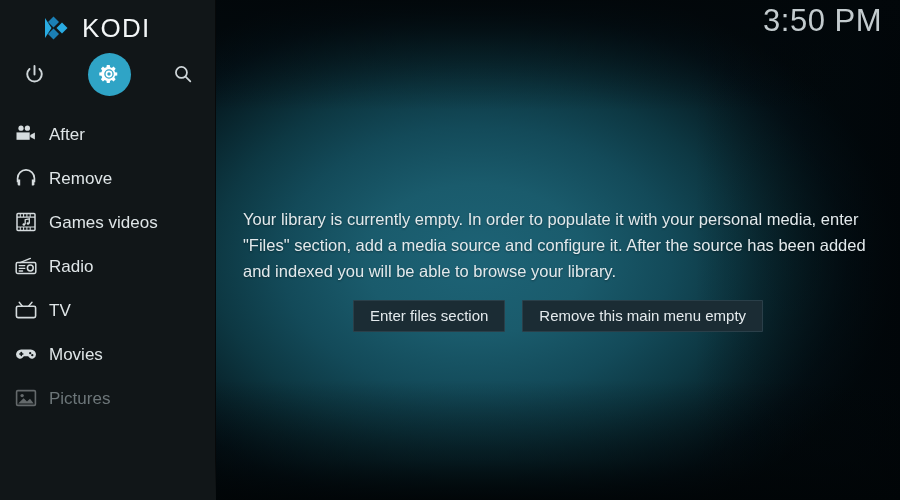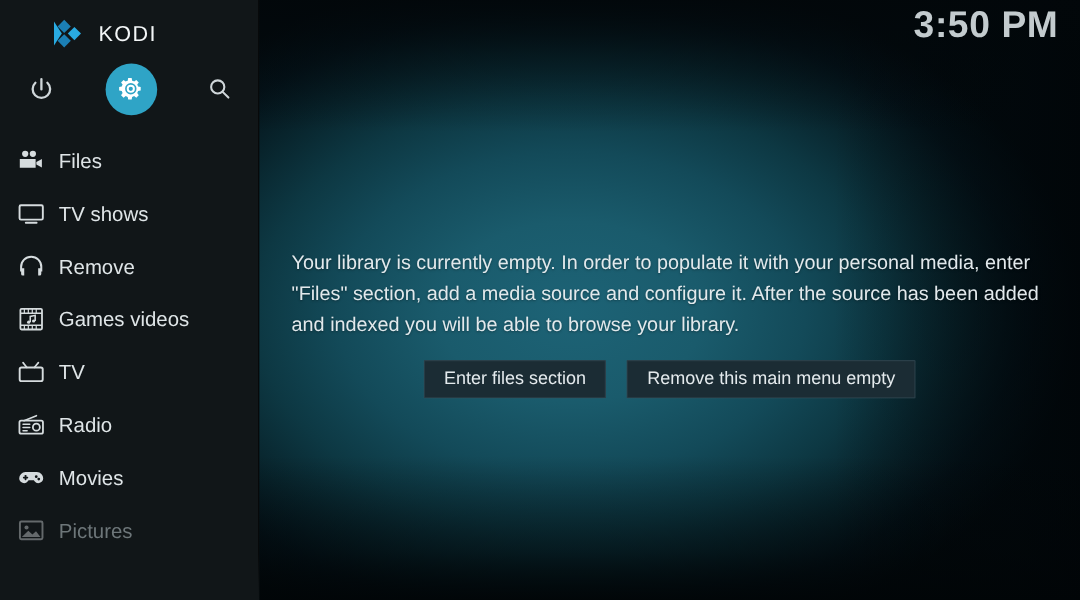--- a/index.html
+++ b/index.html
@@ -73,21 +73,21 @@
     left: 40px;
     top: 12px;
     display: flex;
     align-items: center;
     height: 32px;
   }
   .brand-logo { width: 30px; height: 30px; display:block; }
   .brand-name {
     margin-left: 12px;
     color: #f3f6f7;
-    font-size: 18px;
+    font-size: 26px;
     letter-spacing: 1.2px;
     font-weight: 400;
     line-height: 1;
   }
 
   .topicons {
     position: absolute;
     left: 0; top: 52px;
     width: 216px;
     height: 44px;
@@ -154,21 +154,21 @@
     z-index: 6;
   }
 
   
   .clock {
     position: absolute;
     right: 18px;
     top: 2px;
     color: #c3cbce;
     font-size: 31px;
-    font-weight: 700;
+    font-weight: 400;
     letter-spacing: 0.5px;
     line-height: 1.2;
     z-index: 4;
   }
 
   
   .main {
     position: absolute;
     left: 216px; top: 0;
     right: 0; bottom: 0;
@@ -262,32 +262,23 @@
 
       <div class="menu-item">
         <span class="mi-icon">
           <svg width="24" height="24" viewBox="0 0 24 24" fill="#d6dcde">
             <circle cx="7" cy="6.2" r="2.6"></circle>
             <circle cx="13.4" cy="6.2" r="2.6"></circle>
             <path d="M2.5 10.4h13.2v7.4H2.5z"></path>
             <path d="M16.3 13.1l4.6-2.5v7l-4.6-2.5z"></path>
           </svg>
         </span>
-        <span class="mi-label">Files</span>
-      </div>
-
-      <div class="menu-item">
-        <span class="mi-icon">
-          <svg width="24" height="24" viewBox="0 0 24 24" fill="none" stroke="#d6dcde" stroke-width="1.6">
-            <rect x="2.3" y="5" width="19.4" height="12" rx="1.2"></rect>
-            <path d="M7.5 19.6h9" stroke-linecap="round"></path>
-          </svg>
-        </span>
-        <span class="mi-label">TV shows</span>
-      </div>
+        <span class="mi-label">After</span>
+      </div>
+
 
       <div class="menu-item">
         <span class="mi-icon">
           <svg width="24" height="24" viewBox="0 0 24 24" fill="none" stroke="#d6dcde" stroke-width="1.7">
             <path d="M3.6 16.2v-3.9a8.4 8.4 0 0 1 16.8 0v3.9"></path>
             <path d="M3.6 13.6h2.6v6H4.9a1.3 1.3 0 0 1-1.3-1.3z" fill="#d6dcde" stroke="none"></path>
             <path d="M17.8 13.6h2.6v4.7a1.3 1.3 0 0 1-1.3 1.3h-1.3z" fill="#d6dcde" stroke="none"></path>
           </svg>
         </span>
         <span class="mi-label">Remove</span>
@@ -302,38 +293,38 @@
             <path d="M11.2 14.3v-4.6l4.1-.9v4.6" stroke-width="1.3" fill="none"></path>
             <circle cx="9.9" cy="14.5" r="1.35" fill="#d6dcde" stroke="none"></circle>
             <circle cx="14" cy="13.5" r="1.35" fill="#d6dcde" stroke="none"></circle>
           </svg>
         </span>
         <span class="mi-label">Games videos</span>
       </div>
 
       <div class="menu-item">
         <span class="mi-icon">
-          <svg width="24" height="24" viewBox="0 0 24 24" fill="none" stroke="#d6dcde" stroke-width="1.6">
-            <rect x="2.4" y="8.2" width="19.2" height="11.4" rx="1.6"></rect>
-            <path d="M8.4 8.2 5.2 4.2M14.6 8.2 18 4.2" stroke-linecap="round" stroke-width="1.4"></path>
-          </svg>
-        </span>
-        <span class="mi-label">TV</span>
-      </div>
-
-      <div class="menu-item">
-        <span class="mi-icon">
           <svg width="24" height="24" viewBox="0 0 24 24" fill="none" stroke="#d6dcde" stroke-width="1.5">
             <rect x="2.2" y="8.6" width="19.6" height="10.8" rx="1.4"></rect>
             <circle cx="16.3" cy="14" r="2.9"></circle>
             <path d="M5.2 11.6h5.6M5.2 14.3h5.6M5.2 17h3.4" stroke-width="1.3" stroke-linecap="round"></path>
             <path d="M6 8.6 16.4 4.4" stroke-width="1.3" stroke-linecap="round"></path>
           </svg>
         </span>
         <span class="mi-label">Radio</span>
+      </div>
+
+      <div class="menu-item">
+        <span class="mi-icon">
+          <svg width="24" height="24" viewBox="0 0 24 24" fill="none" stroke="#d6dcde" stroke-width="1.6">
+            <rect x="2.4" y="8.2" width="19.2" height="11.4" rx="1.6"></rect>
+            <path d="M8.4 8.2 5.2 4.2M14.6 8.2 18 4.2" stroke-linecap="round" stroke-width="1.4"></path>
+          </svg>
+        </span>
+        <span class="mi-label">TV</span>
       </div>
 
       <div class="menu-item">
         <span class="mi-icon">
           <svg width="24" height="24" viewBox="0 0 24 24" fill="#d6dcde">
             <path d="M7.2 7.4h9.6a5.2 5.2 0 0 1 5.2 5.2 4 4 0 0 1-7.2 2.4l-.6-.8H9.8l-.6.8a4 4 0 0 1-7.2-2.4 5.2 5.2 0 0 1 5.2-5.2z"></path>
             <rect x="5.1" y="11.2" width="4.4" height="1.5" rx="0.6" fill="#111618"></rect>
             <rect x="6.55" y="9.75" width="1.5" height="4.4" rx="0.6" fill="#111618"></rect>
             <circle cx="16.2" cy="11.2" r="1.15" fill="#111618"></circle>
             <circle cx="18.3" cy="13.2" r="1.15" fill="#111618"></circle>

